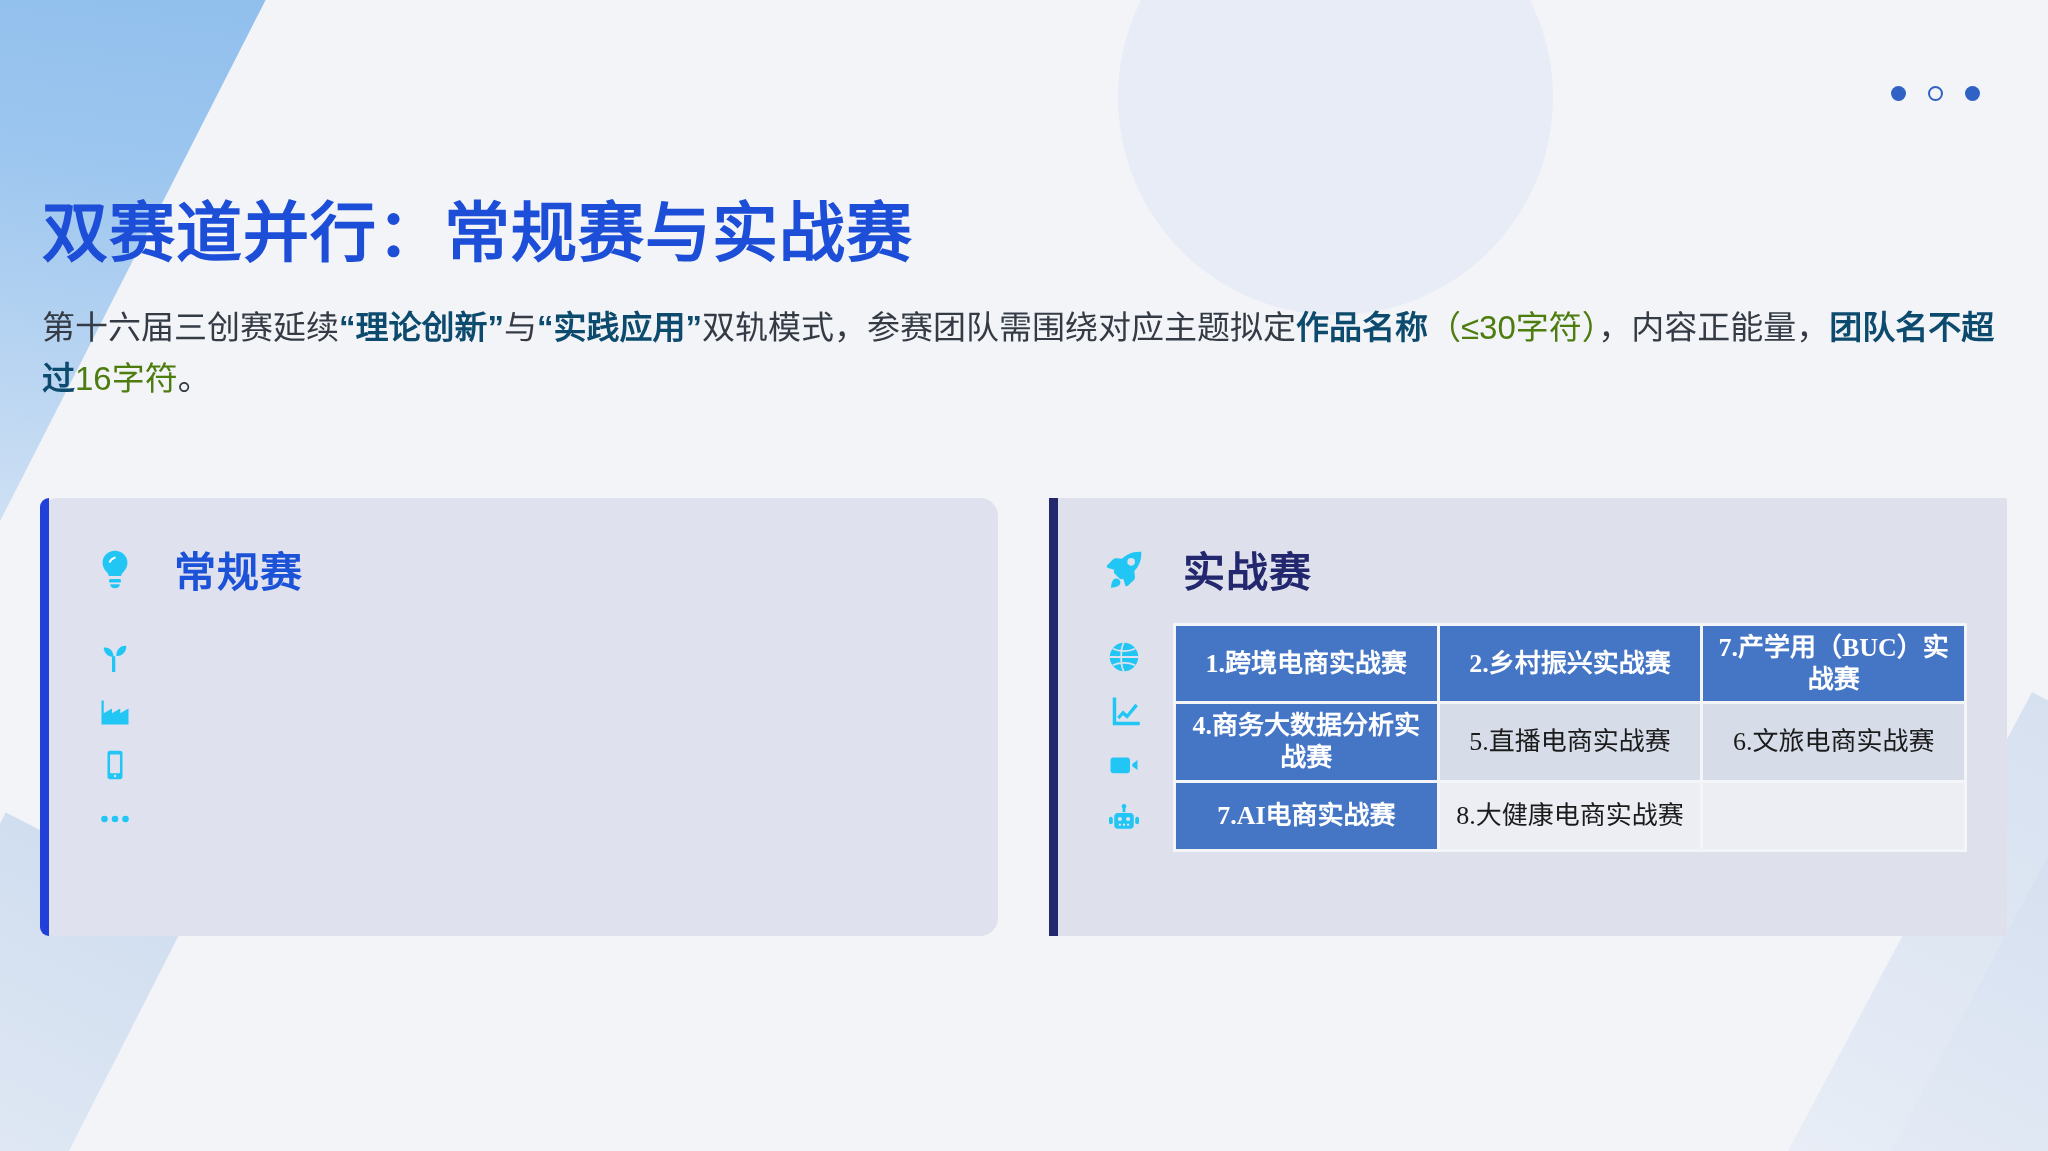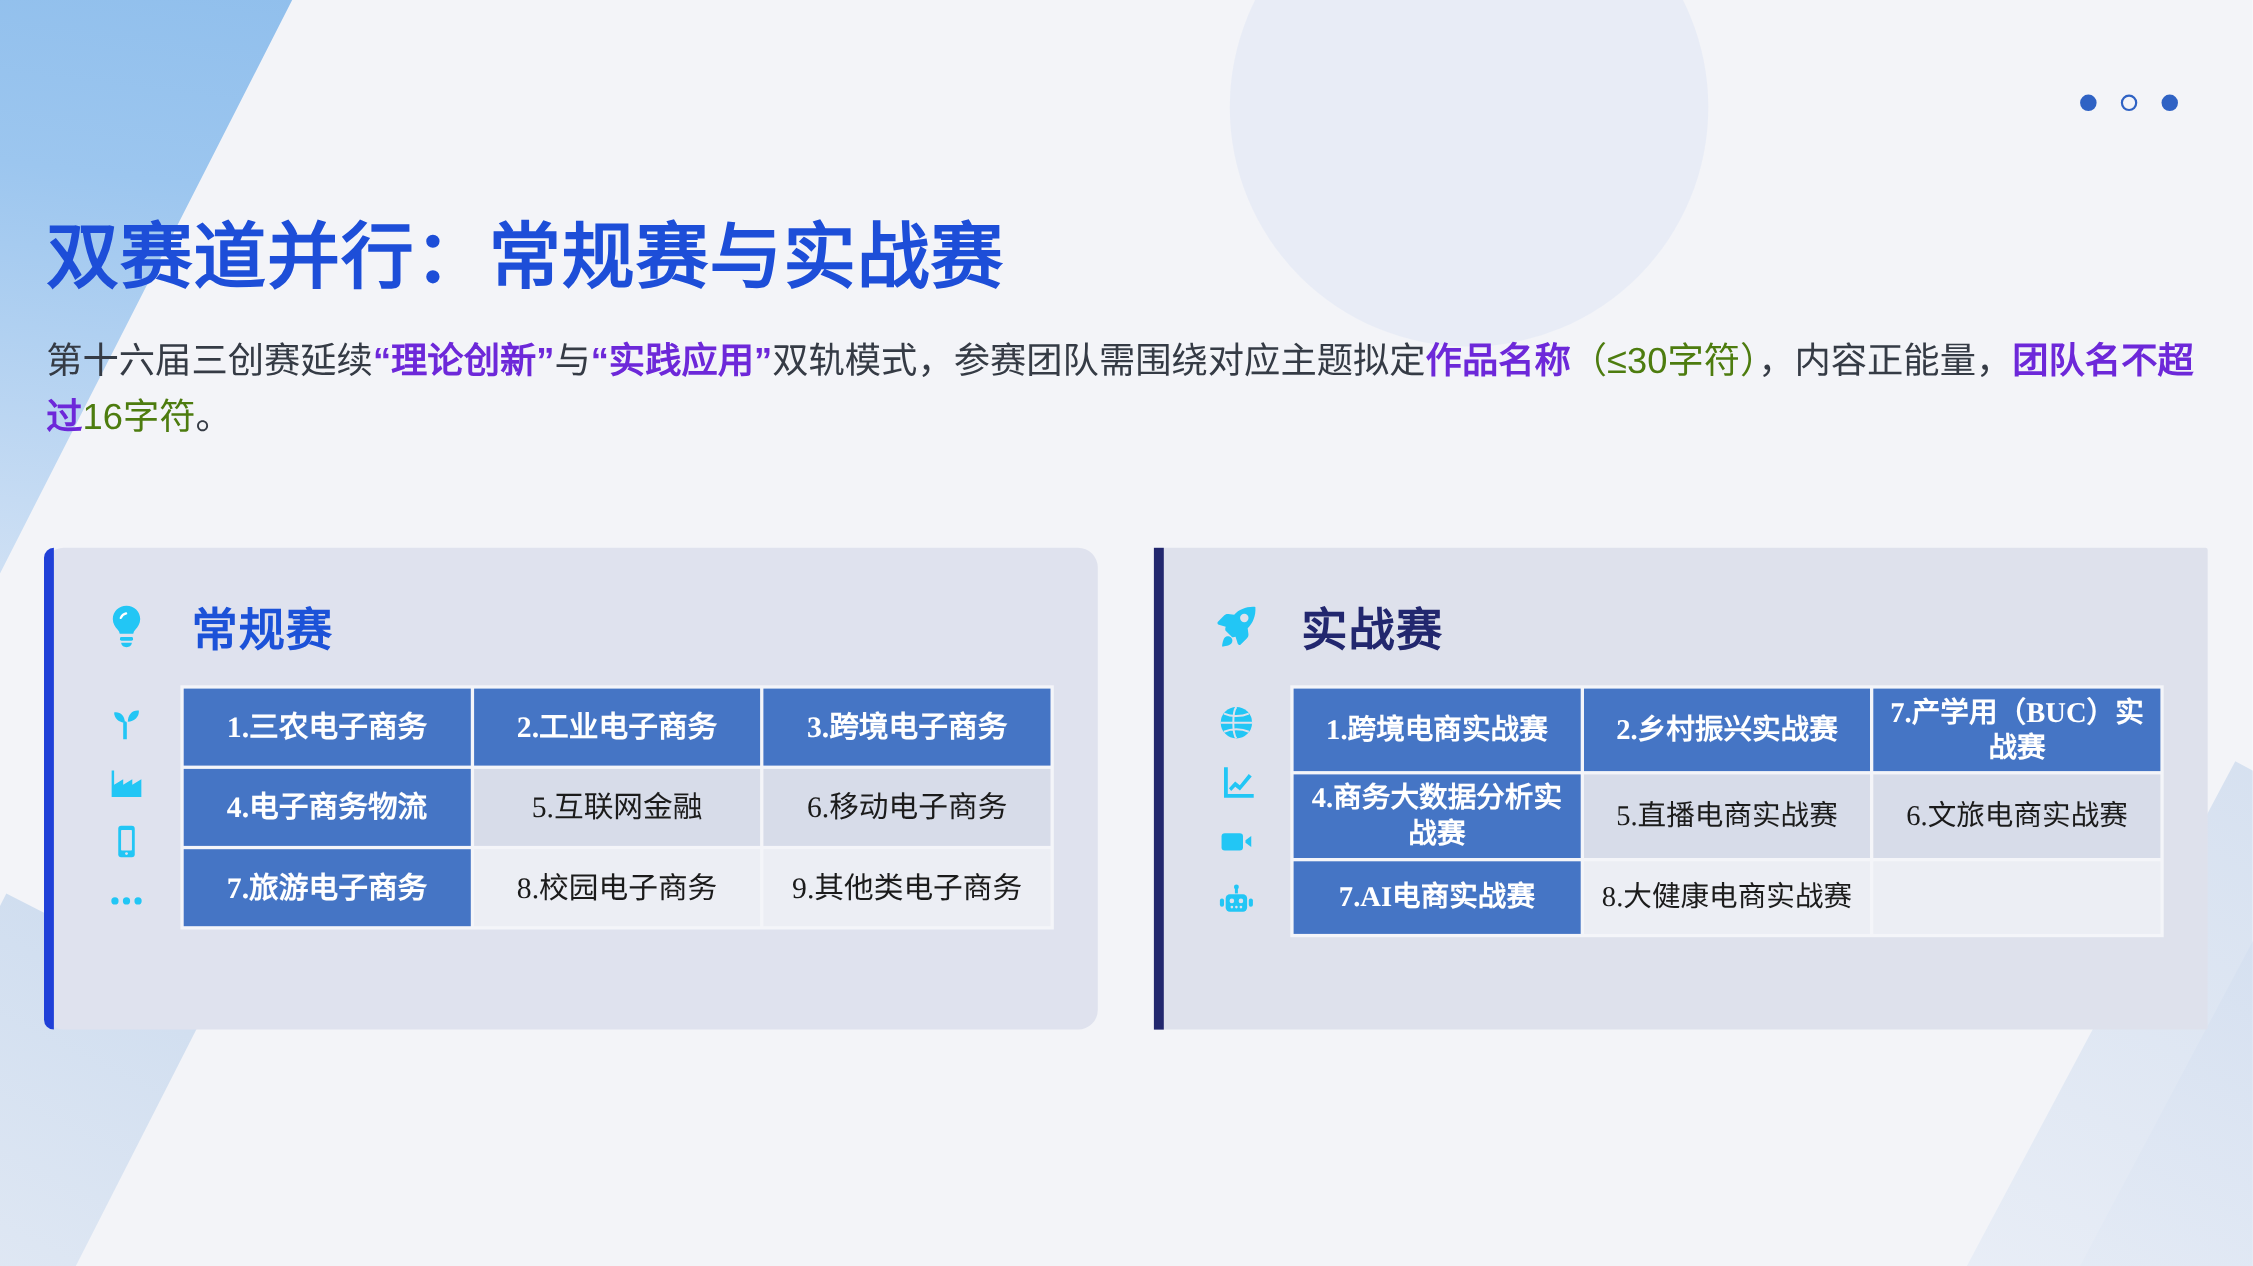--- a/index.html
+++ b/index.html
@@ -106,21 +106,21 @@
     white-space: nowrap;
   }
 
   .subtitle {
     margin-top: 30px;
     font-size: 33px;
     line-height: 1.55;
     color: #353b45;
     max-width: 1978px;
   }
-  .subtitle b { font-weight: 700; color: #6d28d9; }
+  .subtitle b { font-weight: 700; color: #0c4a6e; }
   .subtitle .accent { font-weight: 400; color: #4d7c0f; }
 
   
   .cards {
     position: absolute;
     left: 40px;
     top: 498px;
     width: 1968px;
     display: flex;
     gap: 51px;
@@ -263,39 +263,20 @@
               </svg>
             </span>
             <span>
               <svg class="glyph" viewBox="0 0 48 48" fill="#22c6f5" xmlns="http://www.w3.org/2000/svg">
                 <circle cx="10" cy="24" r="4.4"></circle>
                 <circle cx="24" cy="24" r="4.4"></circle>
                 <circle cx="38" cy="24" r="4.4"></circle>
               </svg>
             </span>
           </div>
-          <table class="grid">
-            <tbody>
-              <tr>
-                <td class="on">1.三农电子商务</td>
-                <td class="on">2.工业电子商务</td>
-                <td class="on">3.跨境电子商务</td>
-              </tr>
-              <tr>
-                <td class="on">4.电子商务物流</td>
-                <td class="soft">5.互联网金融</td>
-                <td class="soft">6.移动电子商务</td>
-              </tr>
-              <tr>
-                <td class="on">7.旅游电子商务</td>
-                <td class="">8.校园电子商务</td>
-                <td class="">9.其他类电子商务</td>
-              </tr>
-            </tbody>
-          </table>
         </div>
       </div>
       <div class="card right">
         <div class="accent-bar"></div>
         <div class="card-head">
           <span>
             <svg class="glyph" viewBox="0 0 48 48" fill="#22c6f5" xmlns="http://www.w3.org/2000/svg">
               <path d="M42 6c-8.5-.6-15.3 2.4-20.1 7.4l-5.6-.7c-1.6-.2-3.1.4-4.2 1.6L6.5 20c-.9 1-.5 2.5.8 2.9l6.6 2c-.5 1.4-.6 2.5-.3 3.4l6.2 6.2c.9.3 2 .2 3.4-.3l2 6.6c.4 1.3 1.9 1.7 2.9.8l5.7-5.6c1.2-1.1 1.8-2.6 1.6-4.2l-.7-5.6C39.6 21.3 42.6 14.5 42 6z"></path>
               <circle cx="31.5" cy="16.5" r="4" fill="#dee1ec"></circle>
               <path d="M13 35c-2.2 2.2-2.6 8.6-2.6 8.6s6.4-.4 8.6-2.6c1.7-1.7 1.6-4.3 0-5.9-1.7-1.7-4.3-1.8-6 0z"></path>

